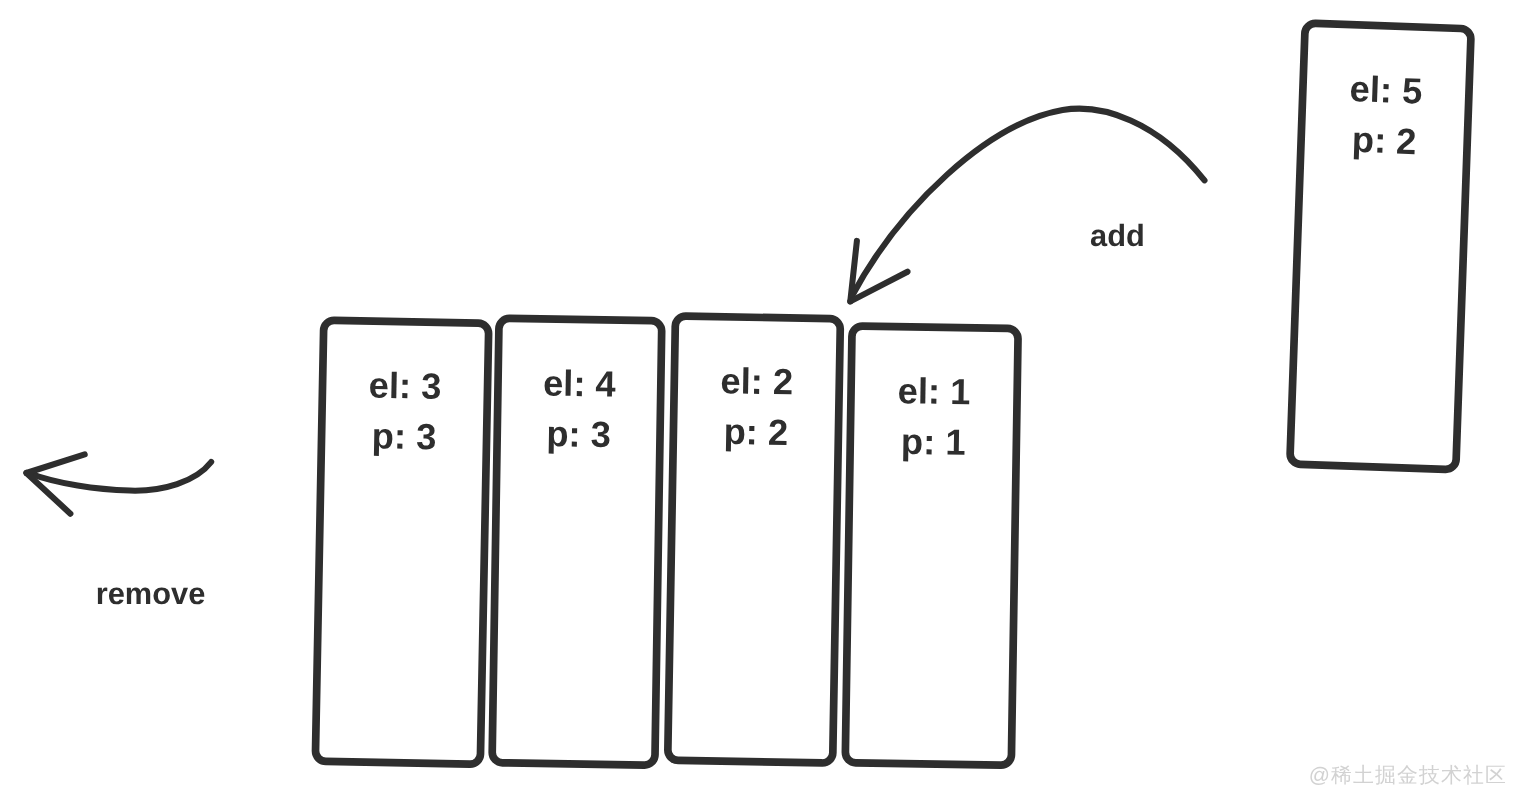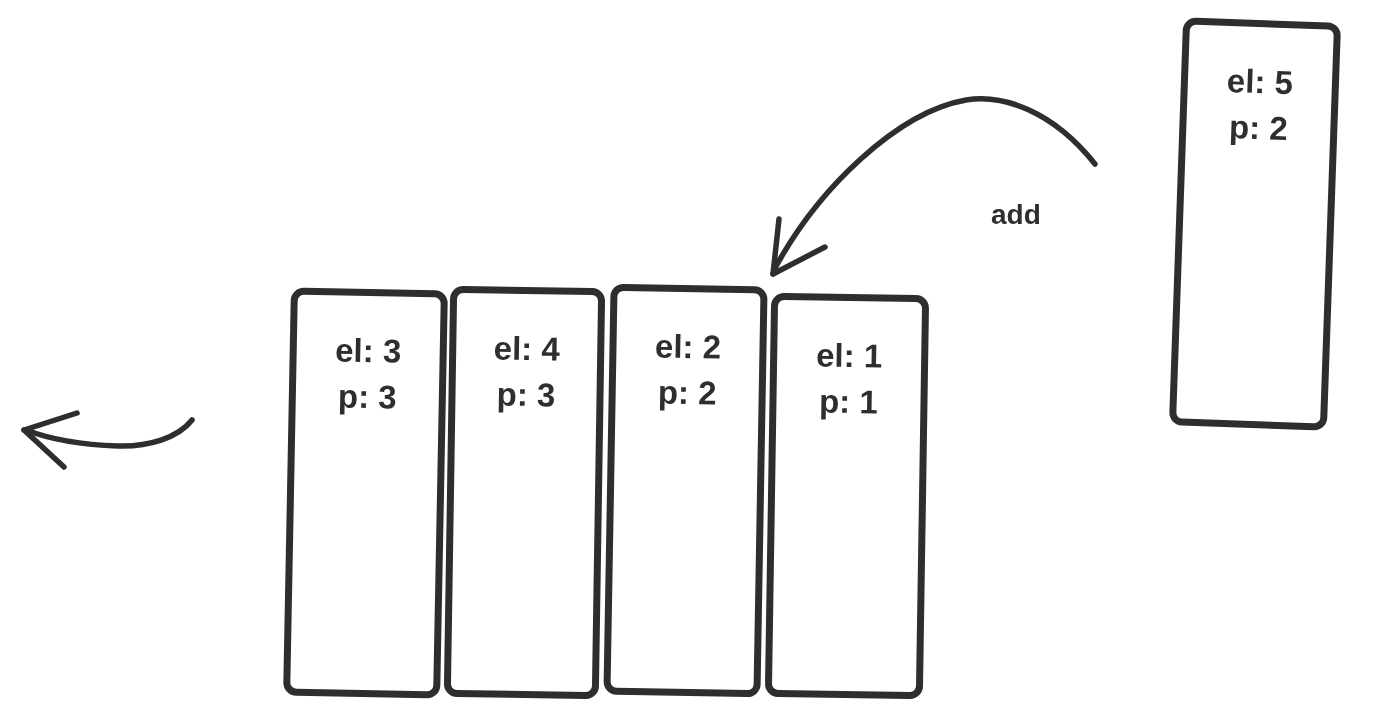--- a/index.html
+++ b/index.html
@@ -90,15 +90,17 @@
     <div class="line">el: 1</div>
     <div class="line">p: 1</div>
   </div>
 
   <div class="card incoming">
     <div class="line">el: 5</div>
     <div class="line">p: 2</div>
   </div>
 
   <div class="op-label add-label">add</div>
+  <div class="op-label remove-label">remove</div>
 
+  <div class="watermark">@稀土掘金技术社区</div>
 
 </div>
 
 </body></html>

